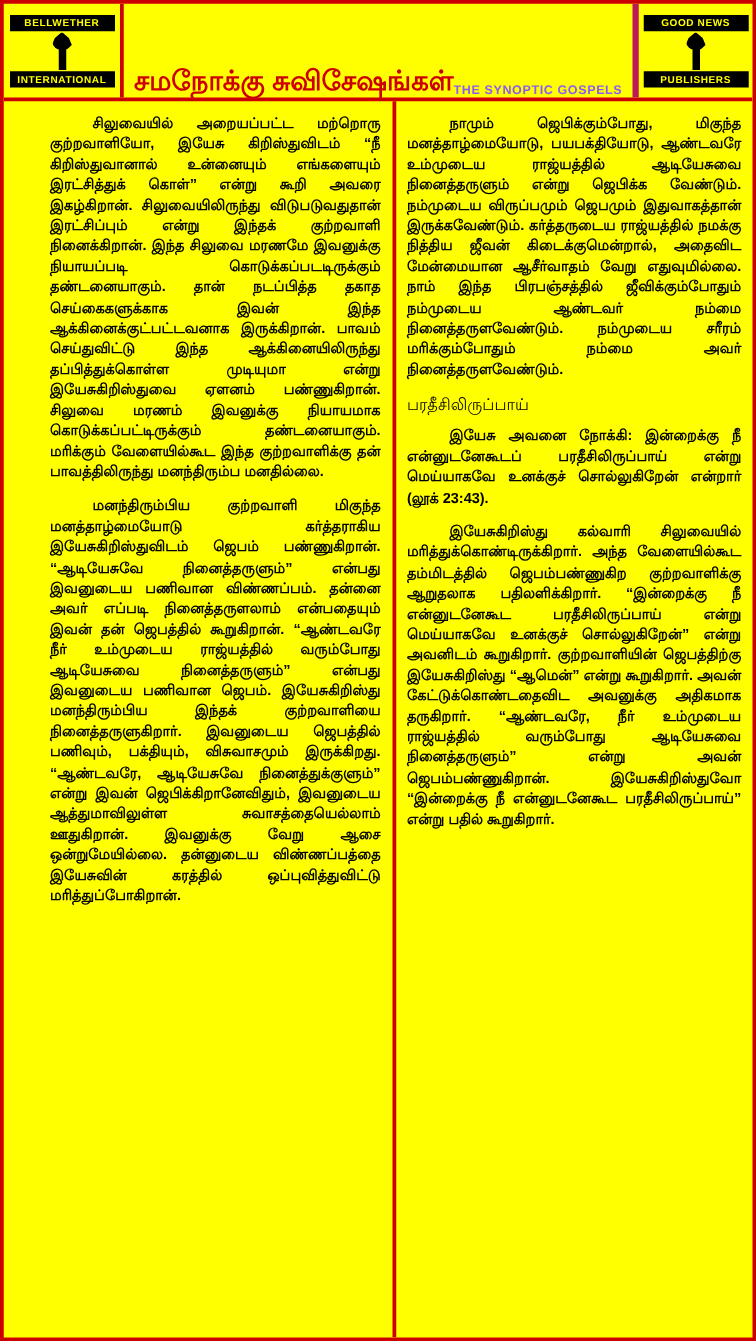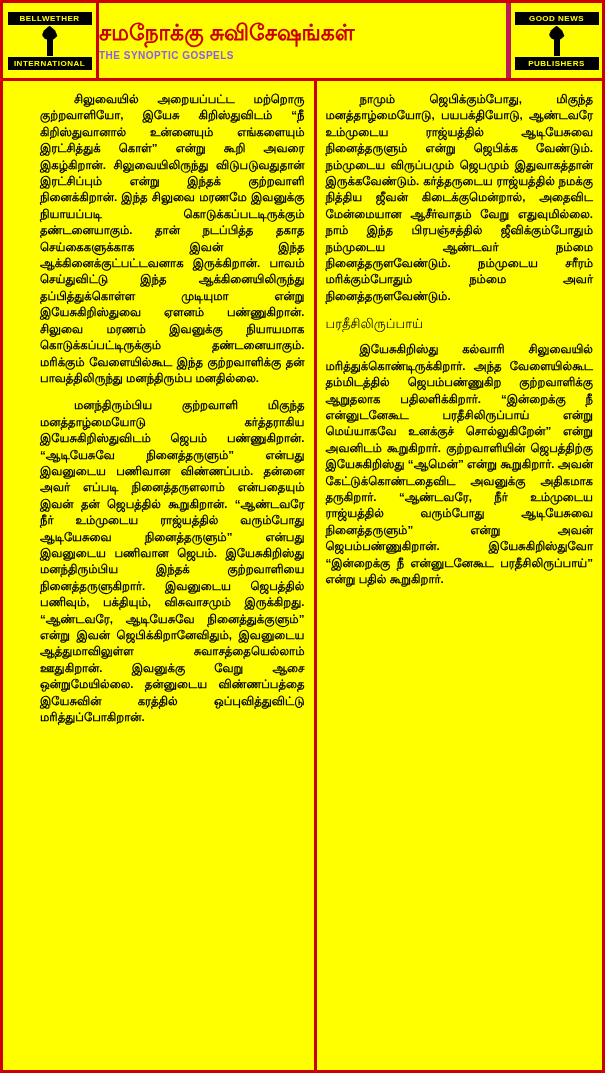--- a/index.html
+++ b/index.html
@@ -70,22 +70,22 @@
     top: 0px;
     width: 16px;
     height: 14px;
     background: #000;
     border-radius: 50% 50% 45% 45%;
     clip-path: polygon(50% 0%, 85% 35%, 100% 75%, 75% 100%, 25% 100%, 0% 75%, 15% 35%);
   }
   .title-box {
     flex: 1;
     display: flex;
-    flex-direction: column;
-    align-items: flex-start;
+    flex-direction: row;
+    align-items: flex-end;
     justify-content: center;
   }
   .title-ta {
     color: #cc0000;
     font-size: 22px;
     font-weight: bold;
     line-height: 26px;
     text-align: center;
   }
   .title-en {
@@ -168,18 +168,19 @@
   <div class="columns">
 
     <div class="col left">
       <p class="para">சிலுவையில் அறையப்பட்ட மற்றொரு குற்றவாளியோ, இயேசு கிறிஸ்துவிடம் “நீ கிறிஸ்துவானால் உன்னையும் எங்களையும் இரட்சித்துக் கொள்” என்று கூறி அவரை இகழ்கிறான். சிலுவையிலிருந்து விடுபடுவதுதான் இரட்சிப்பும் என்று இந்தக் குற்றவாளி நினைக்கிறான். இந்த சிலுவை மரணமே இவனுக்கு நியாயப்படி கொடுக்கப்படடிருக்கும் தண்டனையாகும். தான் நடப்பித்த தகாத செய்கைகளுக்காக இவன் இந்த ஆக்கினைக்குட்பட்டவனாக இருக்கிறான். பாவம் செய்துவிட்டு இந்த ஆக்கினையிலிருந்து தப்பித்துக்கொள்ள முடியுமா என்று இயேசுகிறிஸ்துவை ஏளனம் பண்ணுகிறான். சிலுவை மரணம் இவனுக்கு நியாயமாக கொடுக்கப்பட்டிருக்கும் தண்டனையாகும். மரிக்கும் வேளையில்கூட இந்த குற்றவாளிக்கு தன் பாவத்திலிருந்து மனந்திரும்ப மனதில்லை.</p>
       <p class="para">மனந்திரும்பிய குற்றவாளி மிகுந்த மனத்தாழ்மையோடு கர்த்தராகிய இயேசுகிறிஸ்துவிடம் ஜெபம் பண்ணுகிறான். “ஆடியேசுவே நினைத்தருளும்” என்பது இவனுடைய பணிவான விண்ணப்பம். தன்னை அவர் எப்படி நினைத்தருளலாம் என்பதையும் இவன் தன் ஜெபத்தில் கூறுகிறான். “ஆண்டவரே நீர் உம்முடைய ராஜ்யத்தில் வரும்போது ஆடியேசுவை நினைத்தருளும்” என்பது இவனுடைய பணிவான ஜெபம். இயேசுகிறிஸ்து மனந்திரும்பிய இந்தக் குற்றவாளியை நினைத்தருளுகிறார். இவனுடைய ஜெபத்தில் பணிவும், பக்தியும், விசுவாசமும் இருக்கிறது. “ஆண்டவரே, ஆடியேசுவே நினைத்துக்குளும்” என்று இவன் ஜெபிக்கிறானேவிதும், இவனுடைய ஆத்துமாவிலுள்ள சுவாசத்தையெல்லாம் ஊதுகிறான். இவனுக்கு வேறு ஆசை ஒன்றுமேயில்லை. தன்னுடைய விண்ணப்பத்தை இயேசுவின் கரத்தில் ஒப்புவித்துவிட்டு மரித்துப்போகிறான்.</p>
     </div>
 
     <div class="col right">
       <p class="para">நாமும் ஜெபிக்கும்போது, மிகுந்த மனத்தாழ்மையோடு, பயபக்தியோடு, ஆண்டவரே உம்முடைய ராஜ்யத்தில் ஆடியேசுவை நினைத்தருளும் என்று ஜெபிக்க வேண்டும். நம்முடைய விருப்பமும் ஜெபமும் இதுவாகத்தான் இருக்கவேண்டும். கர்த்தருடைய ராஜ்யத்தில் நமக்கு நித்திய ஜீவன் கிடைக்குமென்றால், அதைவிட மேன்மையான ஆசீர்வாதம் வேறு எதுவுமில்லை. நாம் இந்த பிரபஞ்சத்தில் ஜீவிக்கும்போதும் நம்முடைய ஆண்டவர் நம்மை நினைத்தருளவேண்டும். நம்முடைய சரீரம் மரிக்கும்போதும் நம்மை அவர் நினைத்தருளவேண்டும்.</p>
       <h2 class="subhead">பரதீசிலிருப்பாய்</h2>
+      <p class="para">இயேசு அவனை நோக்கி: இன்றைக்கு நீ என்னுடனேகூடப் பரதீசிலிருப்பாய் என்று மெய்யாகவே உனக்குச் சொல்லுகிறேன் என்றார் (லூக் 23:43).</p>
       <p class="para">இயேசுகிறிஸ்து கல்வாரி சிலுவையில் மரித்துக்கொண்டிருக்கிறார். அந்த வேளையில்கூட தம்மிடத்தில் ஜெபம்பண்ணுகிற குற்றவாளிக்கு ஆறுதலாக பதிலளிக்கிறார். “இன்றைக்கு நீ என்னுடனேகூட பரதீசிலிருப்பாய் என்று மெய்யாகவே உனக்குச் சொல்லுகிறேன்” என்று அவனிடம் கூறுகிறார். குற்றவாளியின் ஜெபத்திற்கு இயேசுகிறிஸ்து “ஆமென்” என்று கூறுகிறார். அவன் கேட்டுக்கொண்டதைவிட அவனுக்கு அதிகமாக தருகிறார். “ஆண்டவரே, நீர் உம்முடைய ராஜ்யத்தில் வரும்போது ஆடியேசுவை நினைத்தருளும்” என்று அவன் ஜெபம்பண்ணுகிறான். இயேசுகிறிஸ்துவோ “இன்றைக்கு நீ என்னுடனேகூட பரதீசிலிருப்பாய்” என்று பதில் கூறுகிறார்.</p>
     </div>
 
   </div>
 
 </div>
 
 </body></html>

